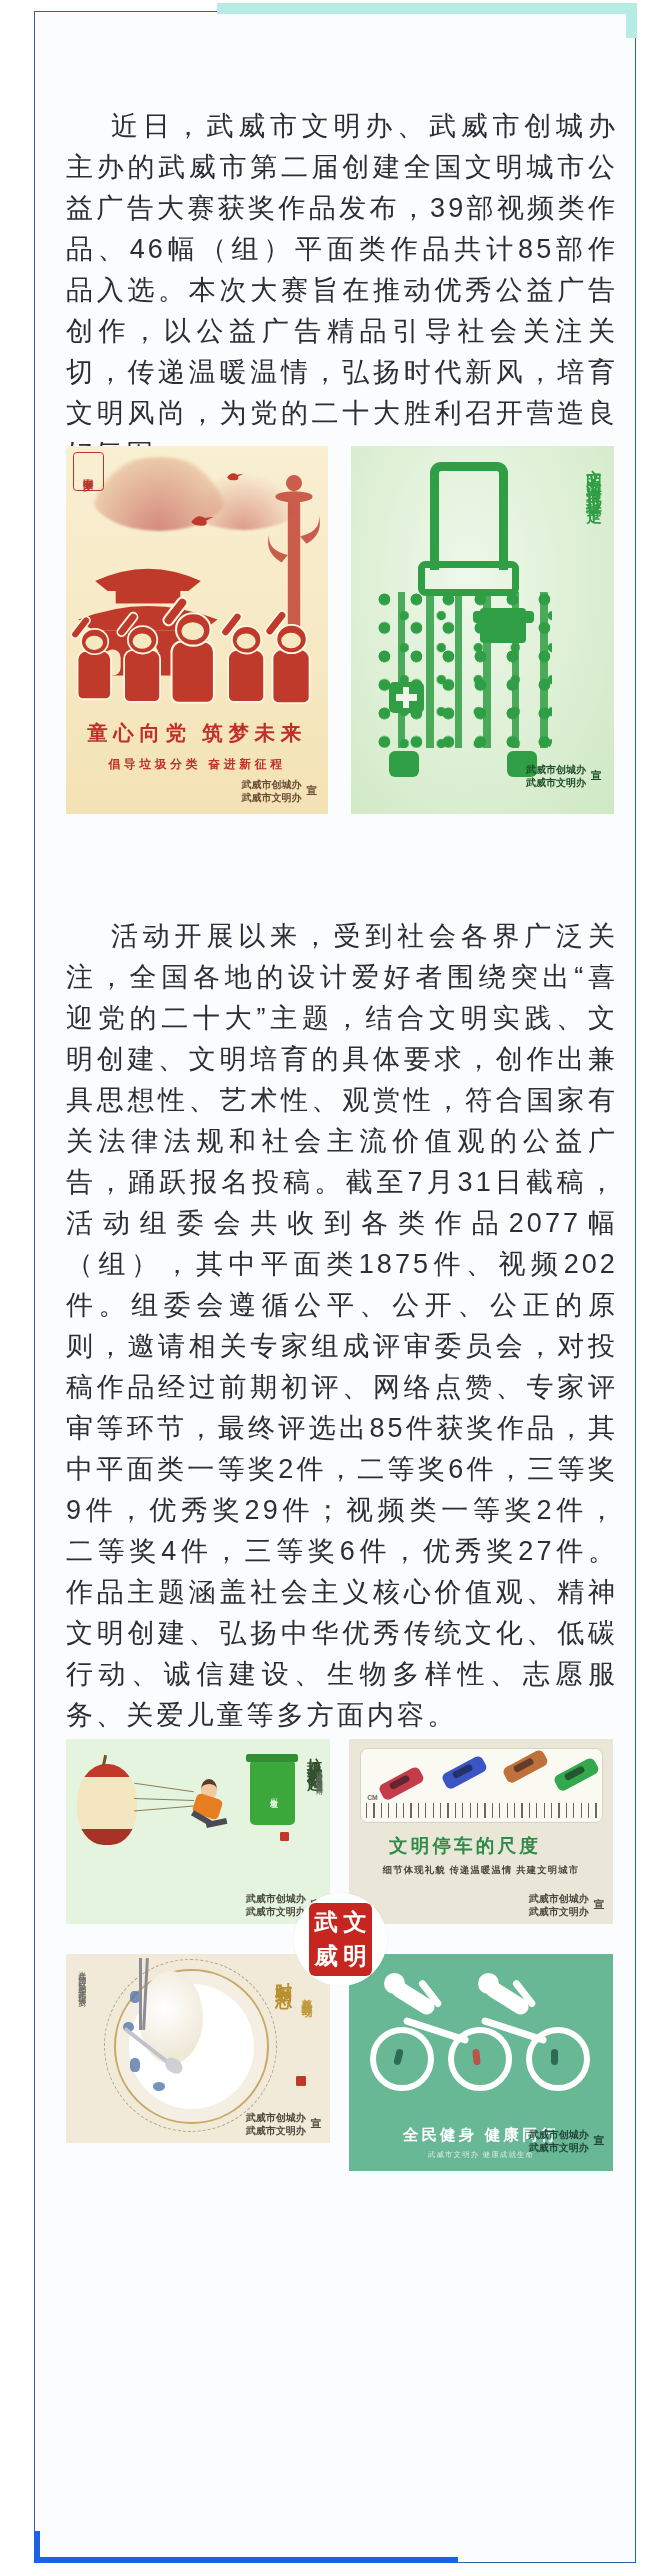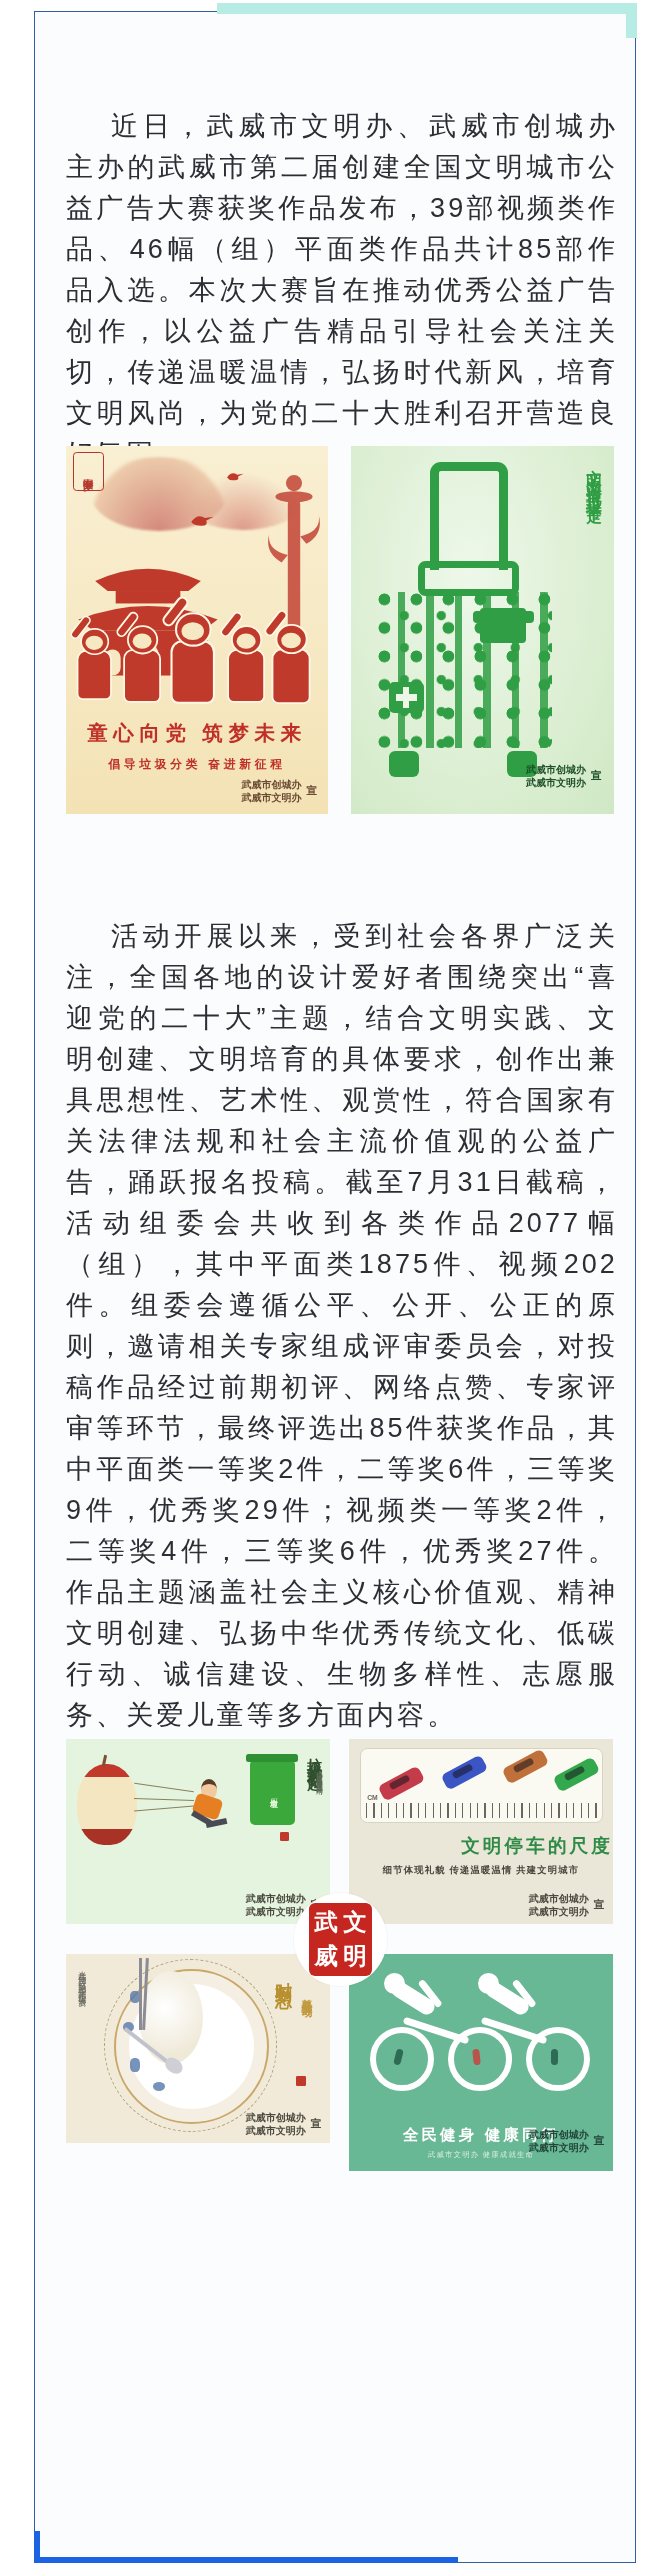--- a/index.html
+++ b/index.html
@@ -109,21 +109,21 @@
   .ruler{position:absolute;left:11px;top:8.7px;width:241px;height:73px;background:#fbfaf2;border:1.2px solid #d8d2c0;border-radius:7.4px;}
   .ruler::after{content:"";position:absolute;left:5px;right:5px;bottom:3.7px;height:15px;
     background:repeating-linear-gradient(90deg,#6b675c 0 1.2px,transparent 1.2px 7.4px);}
   .cm{position:absolute;left:6.2px;bottom:21px;font-size:6.8px;color:#6b675c;font-weight:bold;}
   .car{position:absolute;width:45px;height:17.4px;border-radius:5.6px;transform:rotate(-28deg);}
   .car::after{content:"";position:absolute;left:11px;top:3.1px;width:21px;height:7.4px;background:rgba(20,20,30,.55);border-radius:3.1px;}
   .car1{left:30px;top:36px;background:#c43b4a;}
   .car2{left:93px;top:25px;background:#3b55c4;}
   .car3{left:154px;top:18.6px;background:#c0703a;}
   .car4{left:205px;top:27px;background:#33a84c;}
-  .pp-title{position:absolute;left:0;right:0;top:94px;text-align:right;color:#2e8b46;font-weight:bold;font-size:18.6px;letter-spacing:3.1px;padding-left:40px;}
+  .pp-title{position:absolute;left:0;right:0;top:94px;text-align:left;color:#2e8b46;font-weight:bold;font-size:18.6px;letter-spacing:3.1px;padding-left:40px;}
   .pp-sub{position:absolute;left:0;right:0;top:125px;text-align:center;color:#4a463c;font-size:9.3px;letter-spacing:1.2px;font-weight:bold;}
   .poster-parking .credit{right:8.7px;bottom:6.2px;}
 
   
   .poster-food{left:31px;top:1942px;width:264px;height:189px;background:#f2ead8;}
   .ticks{position:absolute;left:38px;top:5px;width:171px;height:171px;border:1.9px dashed #b3a27e;border-radius:50%;}
   .plate{position:absolute;left:48px;top:15px;width:151px;height:151px;border-radius:50%;
     background:radial-gradient(circle,#ffffff 0 58%,#f4efe2 59% 72%,#fff 73%);border:2.5px solid #c9a86a;}
   .rice{position:absolute;left:73px;top:17.4px;width:64px;height:93px;border-radius:50%;
     background:radial-gradient(circle at 40% 40%,#ffffff,#efe9d8 70%);}

